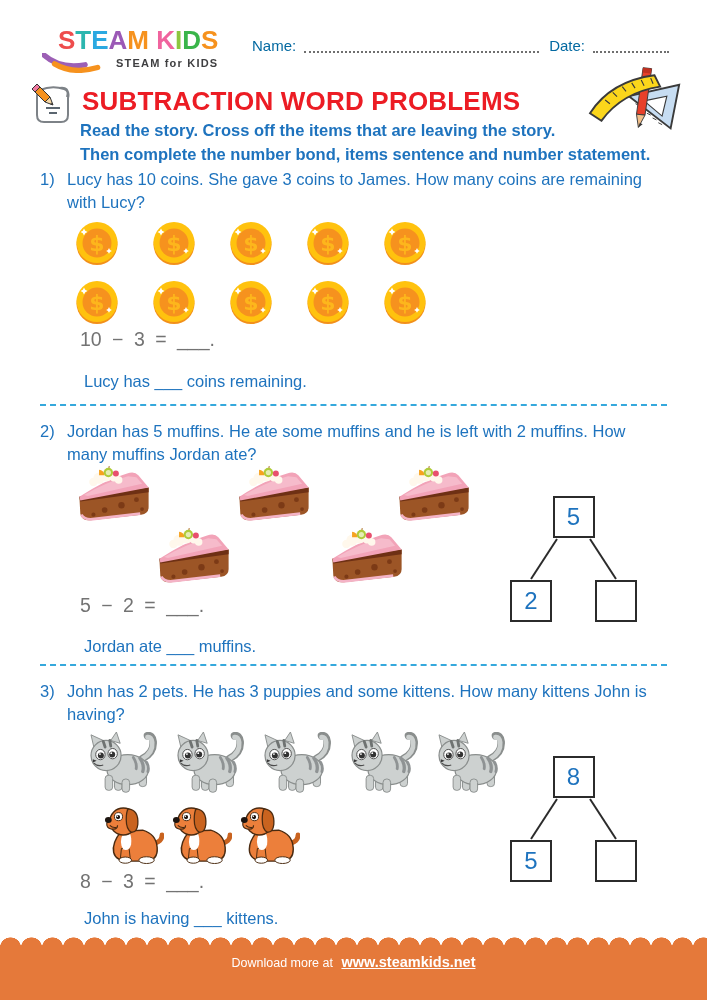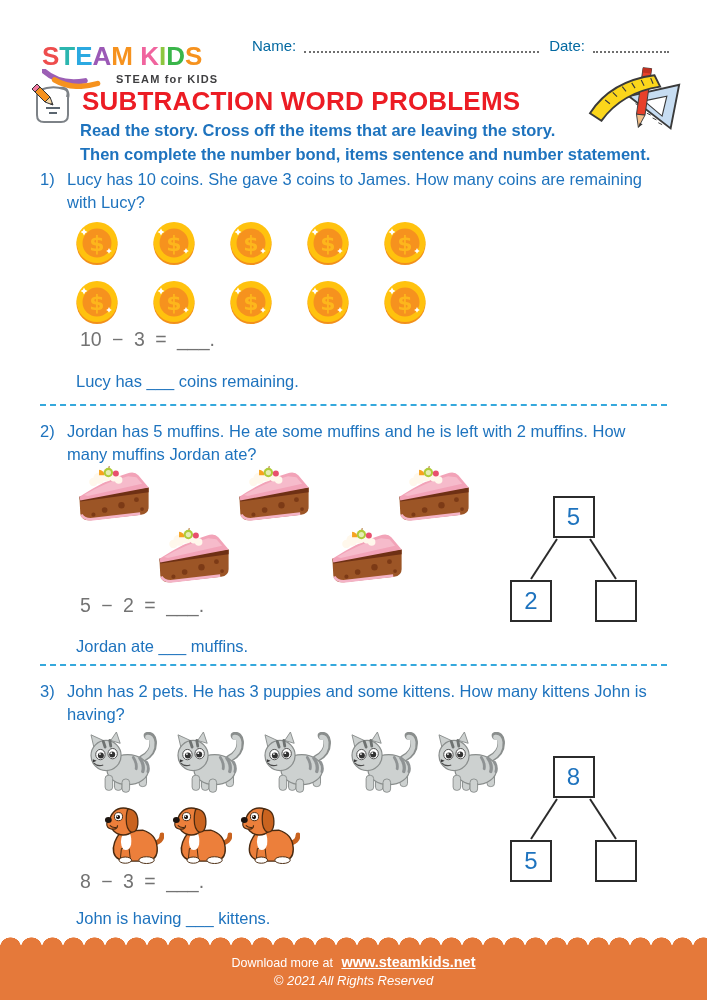--- a/index.html
+++ b/index.html
@@ -1,20 +1,20 @@
 <!DOCTYPE html>
 <html><head>
 <meta charset="utf-8">
 <style>
   html,body{margin:0;padding:0;background:#fff;}
   .page{position:relative;width:707px;height:1000px;background:#ffffff;overflow:hidden;
         font-family:"Liberation Sans",sans-serif;}
 
   
-  .logo{position:absolute;left:42px;top:43px;}
+  .logo{position:absolute;left:42px;top:27px;text-align:right;}
   .logo-letters{font-size:26px;font-weight:800;letter-spacing:0px;line-height:26px;}
   .logo-sub{display:flex;align-items:flex-start;margin-top:-2px;}
   .logo-sub svg{margin-top:2px;}
   .logo-tagline{font-size:11px;font-weight:700;color:#3f3f41;letter-spacing:1.2px;margin-left:4px;margin-top:6px;}
 
   .field-row{position:absolute;left:252px;top:37px;right:38px;display:flex;align-items:flex-end;
              font-size:15px;color:#0369a1;}
   .field-label{white-space:nowrap;padding-bottom:1px;}
   .dotline{border-bottom:2px dotted #6f6f6f;height:13px;}
   .name-line{flex:1;margin:0 10px 2px 8px;}
@@ -50,21 +50,21 @@
   .bond{position:absolute;left:470px;width:127px;}
   .b1{top:62px;} .b2{top:76px;} .b3{top:76px;}
   .bond-box{width:38px;height:38px;border:2px solid #2b2b2b;display:flex;align-items:center;
             justify-content:center;font-size:24px;color:#1E73BE;background:#fff;}
   .bond-top{margin:0 auto;}
   .bond-lines{display:block;width:127px;height:42px;}
   .bond-bottom{display:flex;justify-content:space-between;}
 
   .equation{position:absolute;left:40px;font-size:19.5px;color:#737373;white-space:nowrap;word-spacing:5px;}
   .p1 .equation{top:160px;} .p2 .equation{top:174px;} .p3 .equation{top:190px;}
-  .statement{position:absolute;left:36px;font-size:16.5px;color:#1E73BE;white-space:nowrap;}
+  .statement{position:absolute;left:44px;font-size:16.5px;color:#1E73BE;white-space:nowrap;}
   .p1 .statement{top:204px;} .p2 .statement{top:217px;} .p3 .statement{top:229px;}
 
   .divider{position:absolute;left:40px;right:40px;border-top:2px dashed #35A8DC;}
   .div1{top:404px;} .div2{top:664px;}
 
   
   .footer{position:absolute;left:0;right:0;top:947px;height:53px;background:#E5793A;color:#fff;
           text-align:center;}
   .footer-scallops{position:absolute;top:-10px;left:0;right:0;height:11px;
      background:radial-gradient(circle 10.5px at 10.5px 11px,#E5793A 10.3px,rgba(229,121,58,0) 10.8px);
@@ -620,16 +620,15 @@
     <div class="equation">8 − 3 = ___.</div>
     <div class="statement">John is having ___ kittens.</div>
   </div>
 
   <div class="footer">
     <div class="footer-scallops"></div>
     <div class="footer-line1">
       <span>Download more at</span>
       <span class="site">www.steamkids.net</span>
     </div>
-    <div class="footer-line2">© 2021 All Rights Reserved</div>
   </div>
 
 </div>
 
 </body></html>

